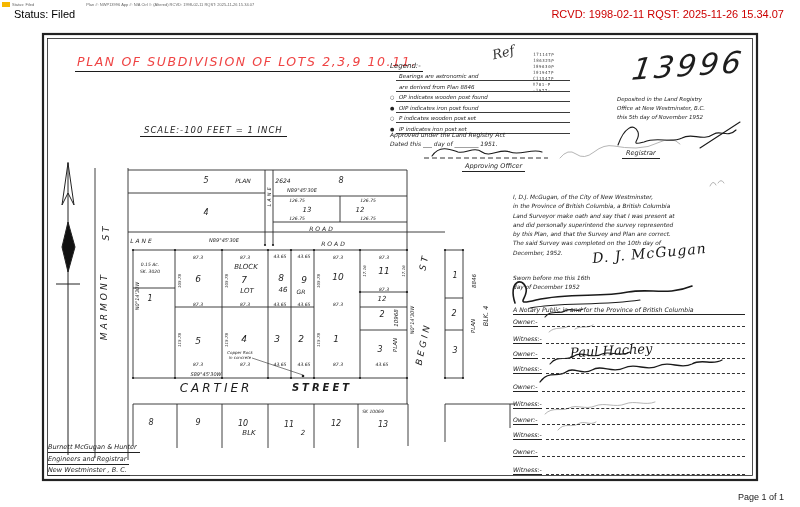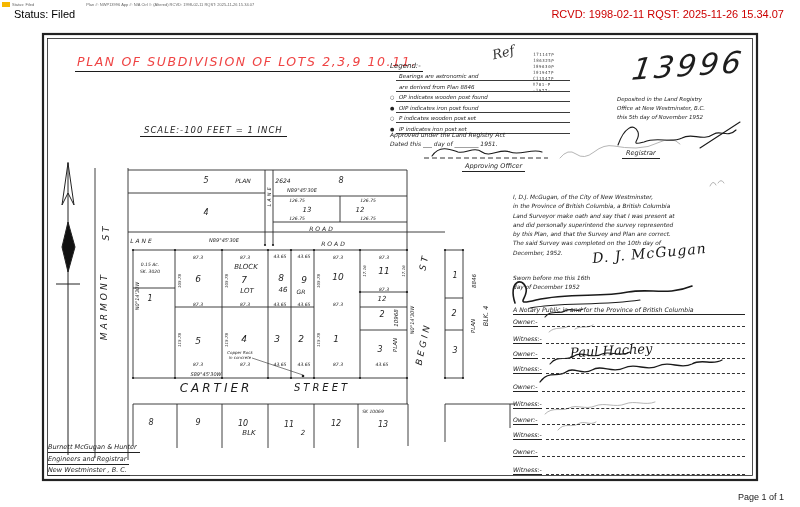--- a/index.html
+++ b/index.html
@@ -324,21 +324,21 @@
     <div class="firm-line">Engineers and Registrar</div>
     <div class="firm-line">New Westminster , B. C.</div>
   </div>
 
 <div id="map-labels">
     <span class="mlabel street" style="left: 106px; top: 232px; font-size: 9px; transform: translate(-50%, -50%) rotate(-90deg);">ST</span>
     <span class="mlabel street" style="left: 104px; top: 306px; font-size: 9px; transform: translate(-50%, -50%) rotate(-90deg);">MARMONT</span>
     <span class="mlabel street" style="left: 424px; top: 262px; font-size: 9px; transform: translate(-50%, -50%) rotate(-78deg);">ST</span>
     <span class="mlabel street" style="left: 423px; top: 344px; font-size: 9px; transform: translate(-50%, -50%) rotate(-78deg);">BEGIN</span>
     <span class="mlabel street" style="left: 216px; top: 388px; font-size: 12px; transform: translate(-50%, -50%) rotate(0deg);">CARTIER</span>
-    <span class="mlabel street" style="left: 322px; top: 387px; font-size: 10px; transform: translate(-50%, -50%) rotate(0deg);">STREET</span>
+    <span class="mlabel street" style="left: 322px; top: 387px; font-size: 10px; transform: translate(-50%, -50%) rotate(0deg); font-weight: bold;">STREET</span>
     <span class="mlabel street2" style="left: 142px; top: 240px; font-size: 6px; transform: translate(-50%, -50%) rotate(0deg);">LANE</span>
     <span class="mlabel street2" style="left: 269px; top: 196px; font-size: 5px; transform: translate(-50%, -50%) rotate(-90deg);">LANE</span>
     <span class="mlabel street2" style="left: 322px; top: 228px; font-size: 6px; transform: translate(-50%, -50%) rotate(0deg);">ROAD</span>
     <span class="mlabel street2" style="left: 334px; top: 243px; font-size: 6px; transform: translate(-50%, -50%) rotate(0deg);">ROAD</span>
     <span class="mlabel" style="left: 224px; top: 240px; font-size: 5px; transform: translate(-50%, -50%) rotate(0deg);">N89°45'30E</span>
     <span class="mlabel" style="left: 302px; top: 190px; font-size: 5px; transform: translate(-50%, -50%) rotate(0deg);">N89°45'30E</span>
     <span class="mlabel" style="left: 206px; top: 374px; font-size: 5px; transform: translate(-50%, -50%) rotate(0deg);">S89°45'30W</span>
     <span class="mlabel" style="left: 137px; top: 296px; font-size: 5px; transform: translate(-50%, -50%) rotate(-90deg);">N0°14'30W</span>
     <span class="mlabel" style="left: 412px; top: 320px; font-size: 5px; transform: translate(-50%, -50%) rotate(-90deg);">N0°14'30W</span>
     <span class="mlabel" style="left: 206px; top: 180px; font-size: 8px; transform: translate(-50%, -50%) rotate(0deg);">5</span>

